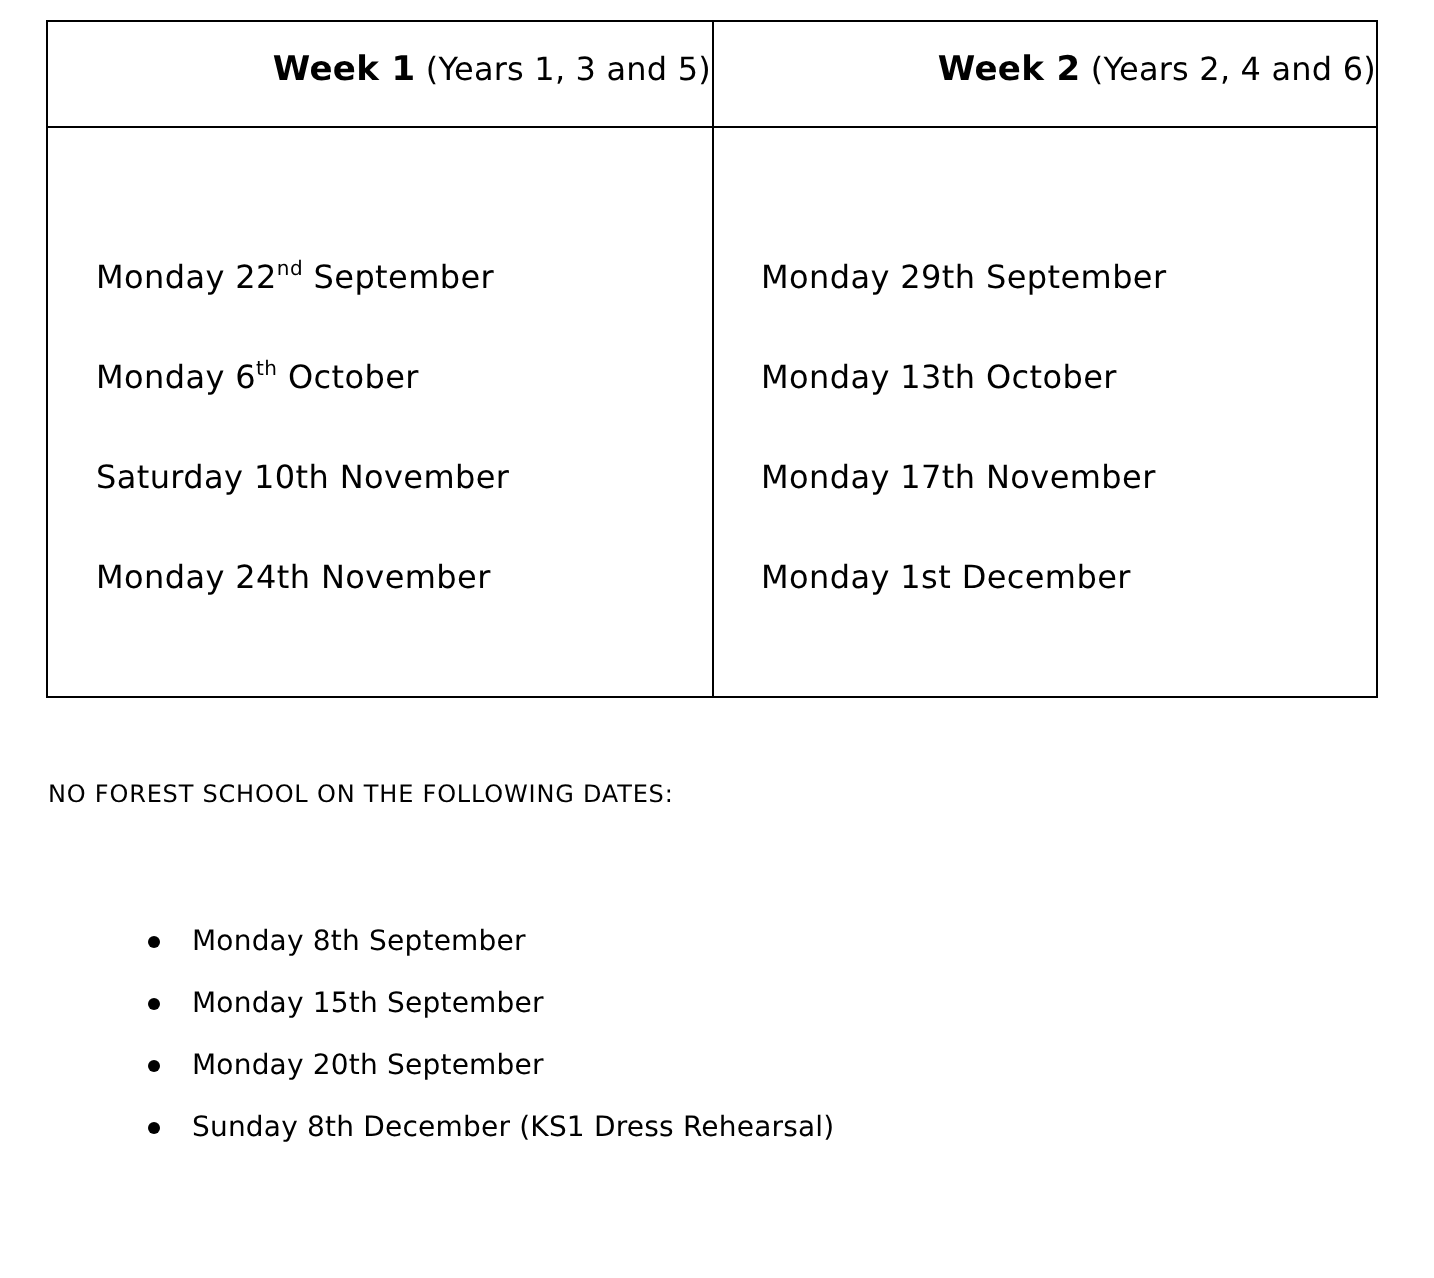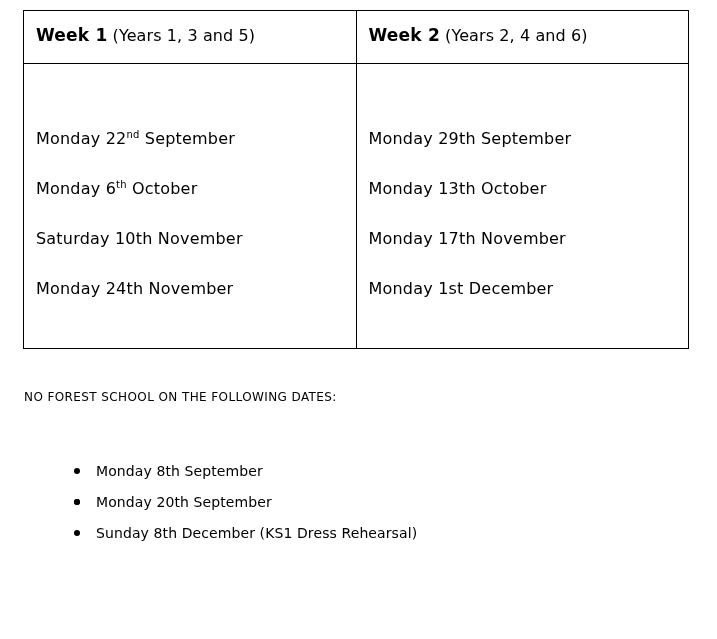--- a/index.html
+++ b/index.html
@@ -31,21 +31,21 @@
     border-collapse: collapse;
     table-layout: fixed;
   }
   .schedule-table td,
   .schedule-table th {
     border: 1.5px solid #000000;
     vertical-align: top;
     padding: 0;
   }
   .schedule-table th {
-    text-align: left;
+    text-align: right;
     font-weight: normal;
     height: 52px;
   }
   .head-cell-inner {
     padding: 14px 0 0 12px;
     white-space: nowrap;
   }
   .week-label {
     font-family: "DejaVu Sans", sans-serif;
     font-size: 17px;
@@ -59,20 +59,21 @@
     letter-spacing: 0.1px;
   }
   .body-cell-inner {
     padding: 50px 0 34px 12px;
   }
   .date-line {
     font-size: 16px;
     line-height: 50px;
     white-space: nowrap;
     letter-spacing: 0.2px;
+    margin-left: 12px;
   }
   .date-line sup {
     font-size: 10px;
     vertical-align: super;
     line-height: 0;
   }
 
   
   .no-school-heading {
     position: absolute;
@@ -176,18 +177,18 @@
           </div>
         </td>
       </tr>
     </tbody>
   </table>
 
   <div class="no-school-heading">NO FOREST SCHOOL ON THE FOLLOWING DATES:</div>
 
   <ul class="excluded-list">
     <li><span class="bullet"></span><span>Monday 8th September</span></li>
-    <li><span class="bullet"></span></li>
+    <li><span class="bullet"></span><span>Monday 15th September</span></li>
     <li><span class="bullet"></span><span>Monday 20th September</span></li>
     <li><span class="bullet"></span><span>Sunday 8th December (KS1 Dress Rehearsal)</span></li>
   </ul>
 
 </div>
 
 </body></html>

